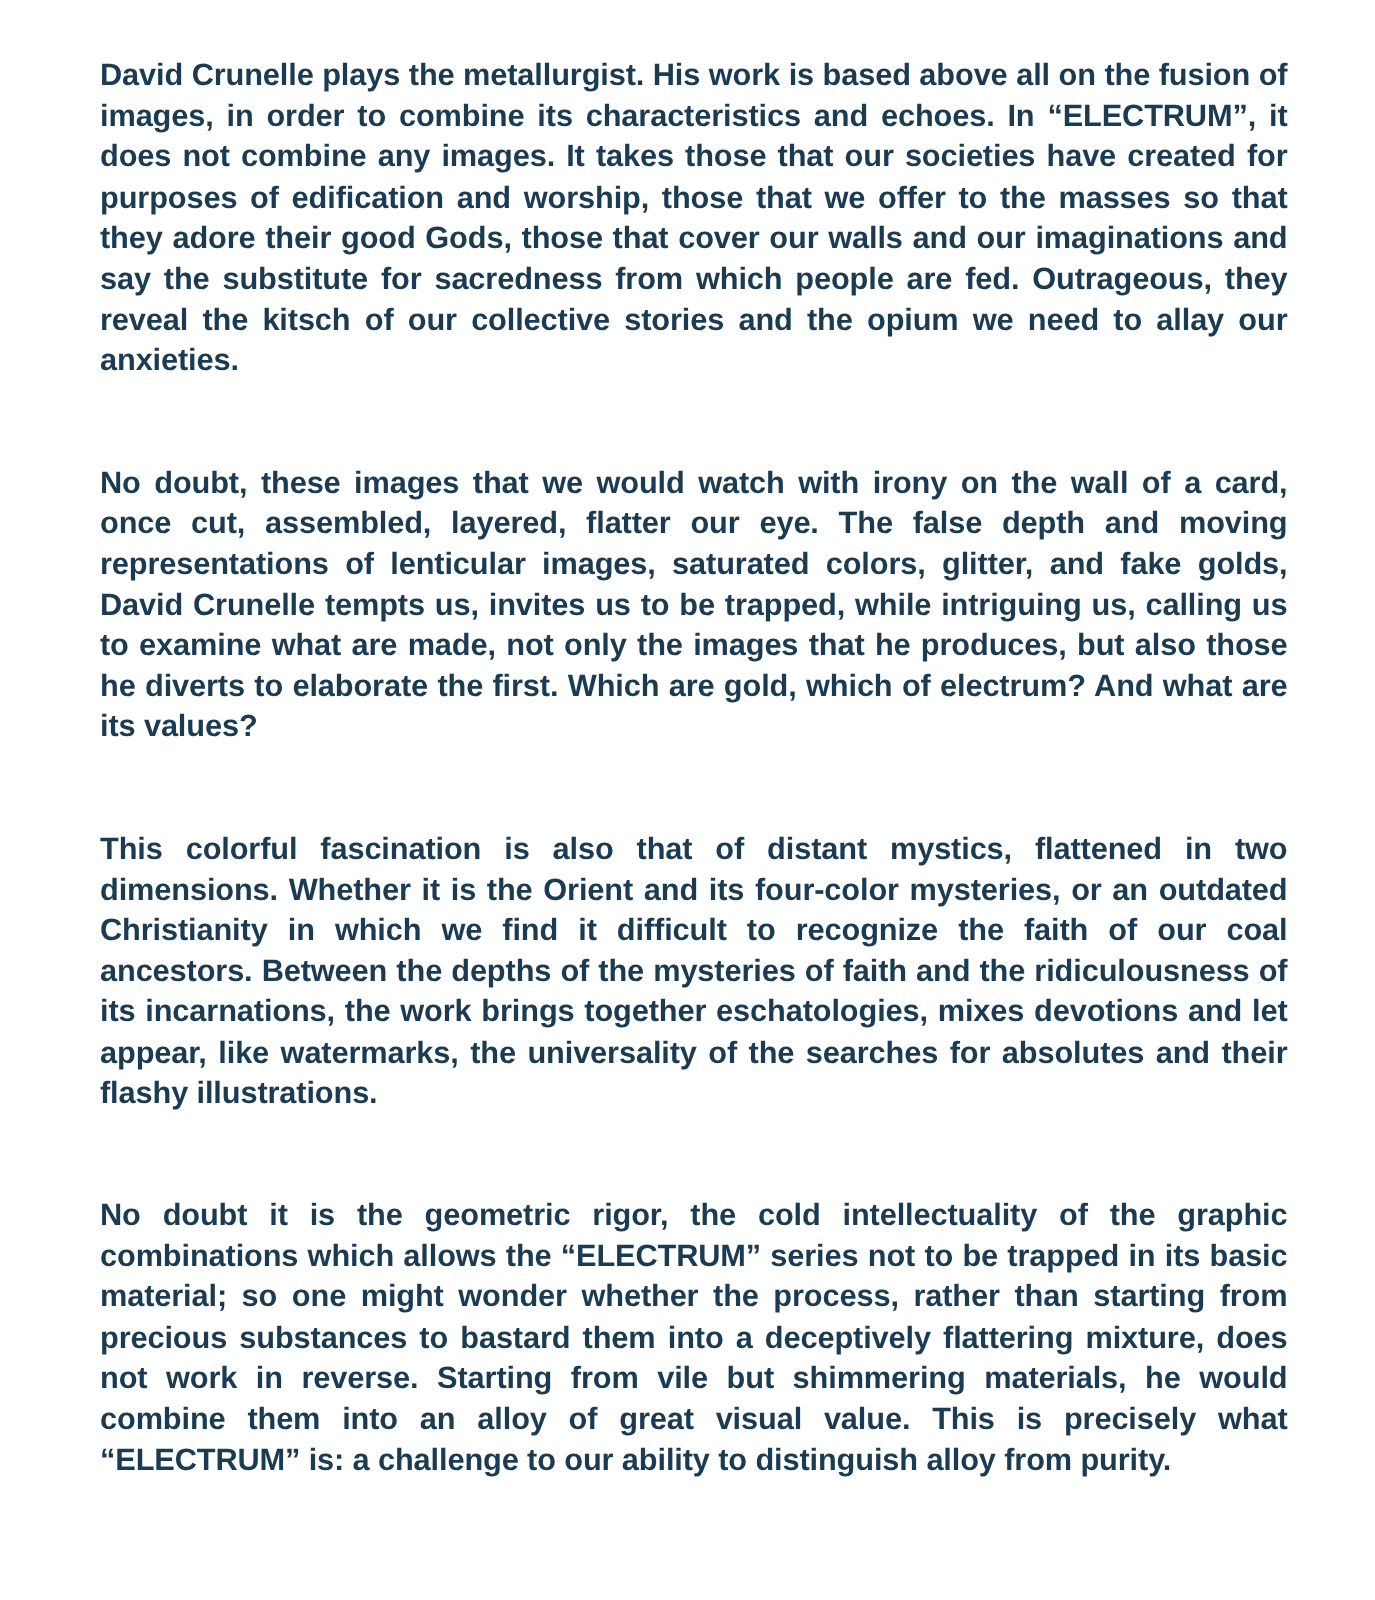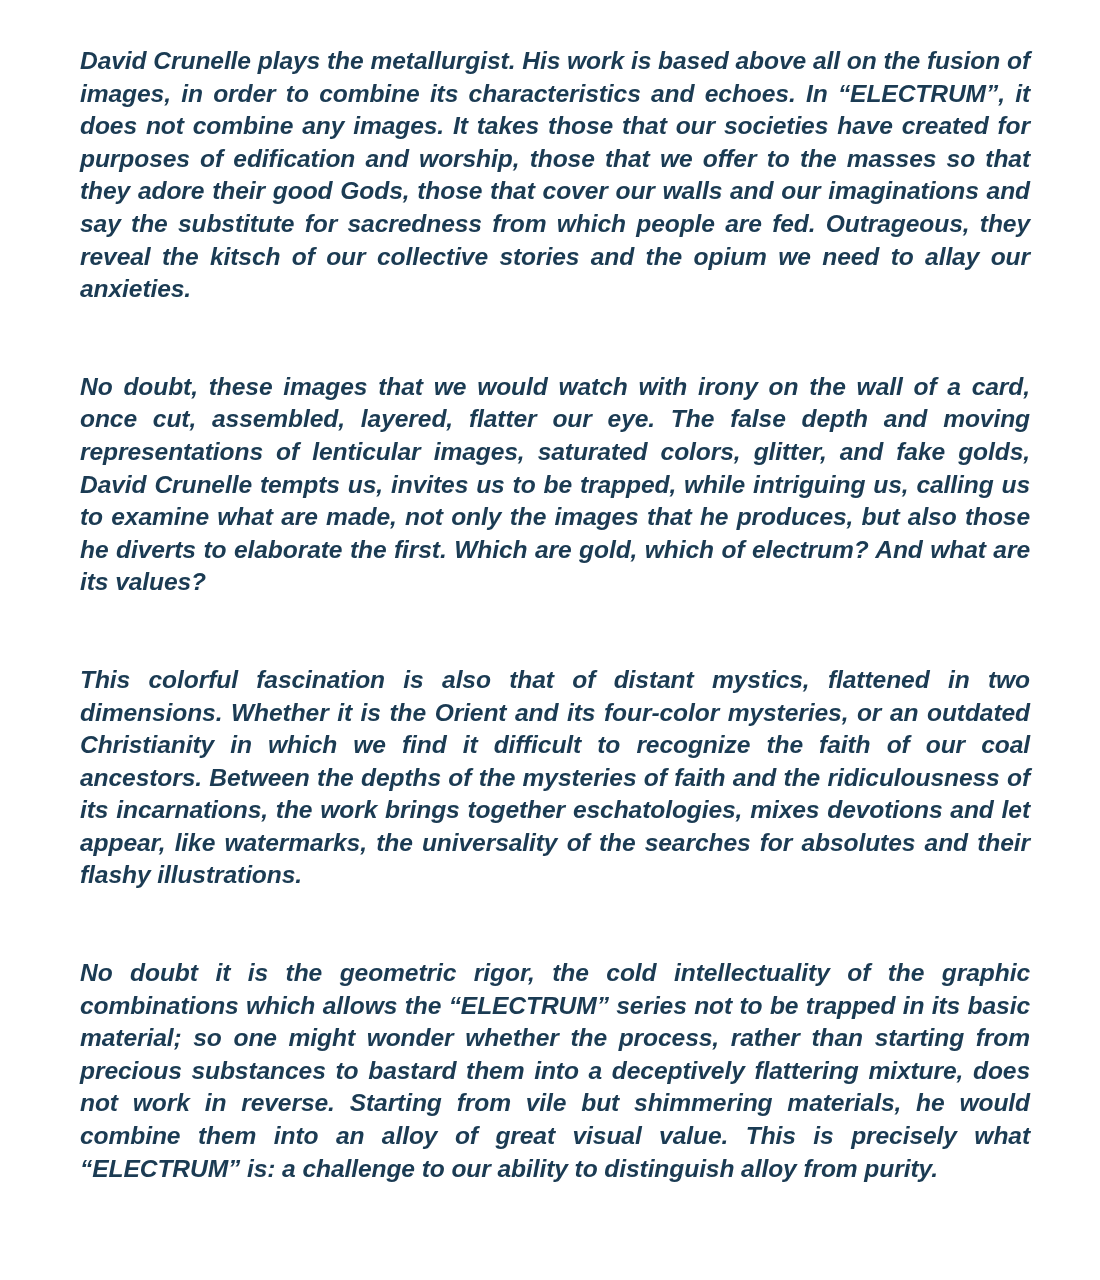--- a/index.html
+++ b/index.html
@@ -21,21 +21,20 @@
       font-family: "Liberation Sans", sans-serif;
       font-weight: bold;
       font-size: 24.6px;
       line-height: 32.6px;
       color: #1b3b53;
       text-align: justify;
       letter-spacing: -0.1px;
     }
     .doc p {
       margin: 0 0 65px 0;
-      font-style: italic;
     }
   </style>
 </head>
 <body>
 
 <main class="doc" style="color: rgb(27, 59, 83);">
   <p>David Crunelle plays the metallurgist. His work is based above all on the fusion of images, in order to combine its characteristics and echoes. In “ELECTRUM”, it does not combine any images. It takes those that our societies have created for purposes of edification and worship, those that we offer to the masses so that they adore their good Gods, those that cover our walls and our imaginations and say the substitute for sacredness from which people are fed. Outrageous, they reveal the kitsch of our collective stories and the opium we need to allay our anxieties.</p>
   <p>No doubt, these images that we would watch with irony on the wall of a card, once cut, assembled, layered, flatter our eye. The false depth and moving representations of lenticular images, saturated colors, glitter, and fake golds, David Crunelle tempts us, invites us to be trapped, while intriguing us, calling us to examine what are made, not only the images that he produces, but also those he diverts to elaborate the first. Which are gold, which of electrum? And what are its values?</p>
   <p>This colorful fascination is also that of distant mystics, flattened in two dimensions. Whether it is the Orient and its four-color mysteries, or an outdated Christianity in which we find it difficult to recognize the faith of our coal ancestors. Between the depths of the mysteries of faith and the ridiculousness of its incarnations, the work brings together eschatologies, mixes devotions and let appear, like watermarks, the universality of the searches for absolutes and their flashy illustrations.</p>
   <p>No doubt it is the geometric rigor, the cold intellectuality of the graphic combinations which allows the “ELECTRUM” series not to be trapped in its basic material; so one might wonder whether the process, rather than starting from precious substances to bastard them into a deceptively flattering mixture, does not work in reverse. Starting from vile but shimmering materials, he would combine them into an alloy of great visual value. This is precisely what “ELECTRUM” is: a challenge to our ability to distinguish alloy from purity.</p>

